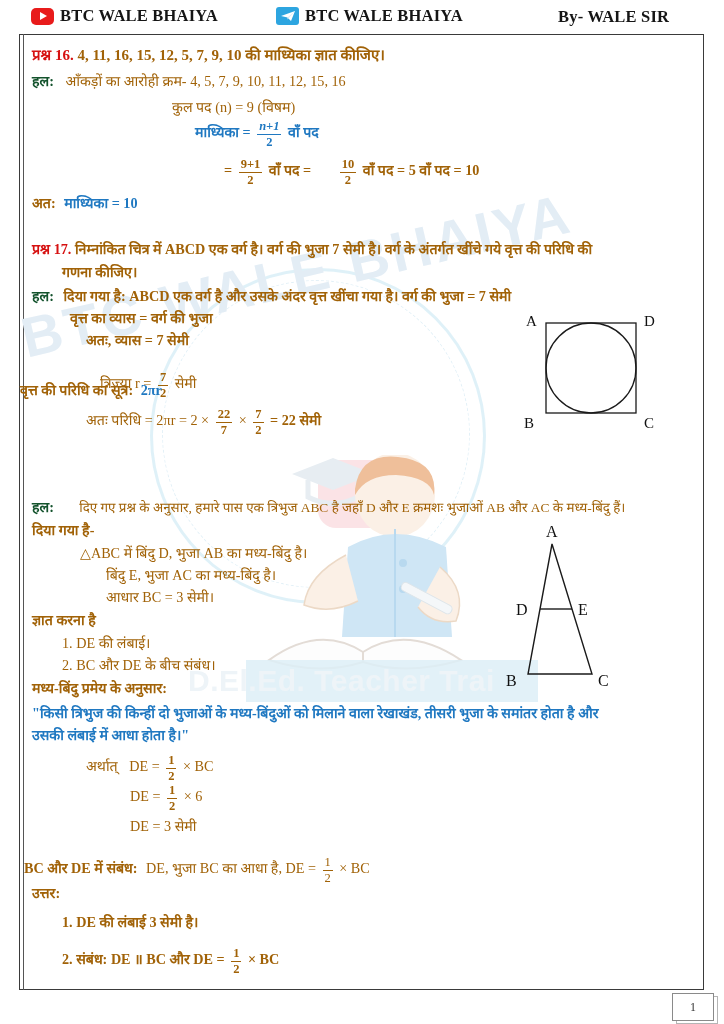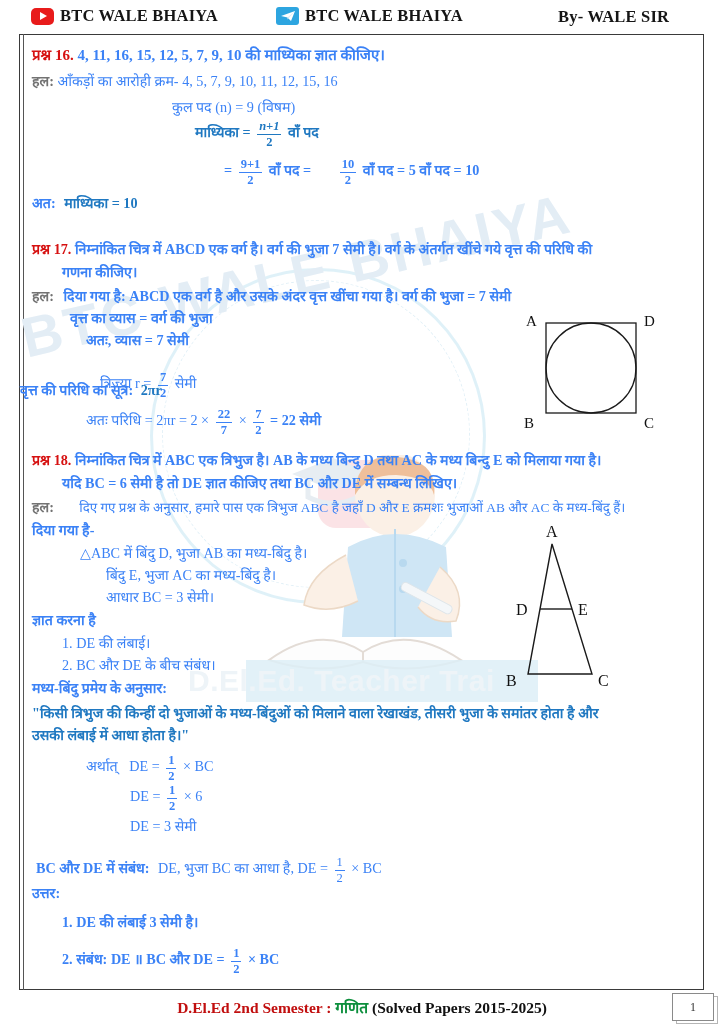--- a/index.html
+++ b/index.html
@@ -83,23 +83,23 @@
   }
   .wm-book{left:265px;top:600px;}
   .wm-strip{
     left:246px;top:660px;width:292px;height:42px;background:#ddeef7;opacity:.85;
   }
 
   
   .content{position:absolute;left:0;top:0;width:724px;height:1024px;}
   .ln{position:absolute;white-space:nowrap;line-height:1;}
   .red{color:#d61111;}
-  .green{color:#737373;}
+  .green{color:#14532d;}
   .blue{color:#1f78c1;}
-  .blk{color:#3b82f6;}
+  .blk{color:#a16207;}
   .b{font-weight:bold;}
   .s15{font-size:15px;}
   .s14{font-size:14.2px;}
   .s13{font-size:13.4px;}
 
   .frac{display:inline-flex;flex-direction:column;align-items:center;
         vertical-align:middle;margin:0 3px;line-height:1;}
   .frac .num{font-size:12.5px;padding:0 2px;}
   .frac .bar{width:100%;height:1.4px;background:currentColor;margin:1px 0;}
   .frac .den{font-size:12.5px;padding:0 2px;}
@@ -190,21 +190,21 @@
 
   <div class="content">
 
     <div class="ln s15 b" style="left:32px;top:48px;">
       <span class="red">प्रश्न 16.</span>
       <span class="blk">4, 11, 16, 15, 12, 5, 7, 9, 10 की माध्यिका ज्ञात कीजिए।</span>
     </div>
 
     <div class="ln s14" style="left:32px;top:74px;">
       <span class="green b">हल:</span>
-      <span class="blk" style="margin-left:0;">आँकड़ों का आरोही क्रम- 4, 5, 7, 9, 10, 11, 12, 15, 16</span>
+      <span class="blk" style="margin-left:8px;">आँकड़ों का आरोही क्रम- 4, 5, 7, 9, 10, 11, 12, 15, 16</span>
     </div>
 
     <div class="ln s14 blk" style="left:172px;top:100px;">कुल पद (n) = 9 (विषम)</div>
 
     <div class="ln s14 b blue" style="left:195px;top:120px;">
       <span>माध्यिका =</span>
       <span class="frac">
         <span class="num" style="font-style:italic;">n+1</span>
         <span class="bar"></span>
         <span class="den">2</span>
@@ -282,25 +282,20 @@
       <svg width="170" height="130" viewBox="0 0 170 130">
         <rect x="38" y="15" width="90" height="90" fill="none" stroke="#1a1a1a" stroke-width="1.3"></rect>
         <circle cx="83" cy="60" r="45" fill="none" stroke="#1a1a1a" stroke-width="1.3"></circle>
         <text x="18" y="18" font-size="15" font-family="Liberation Serif, serif" fill="#111">A</text>
         <text x="136" y="18" font-size="15" font-family="Liberation Serif, serif" fill="#111">D</text>
         <text x="16" y="120" font-size="15" font-family="Liberation Serif, serif" fill="#111">B</text>
         <text x="136" y="120" font-size="15" font-family="Liberation Serif, serif" fill="#111">C</text>
       </svg>
     </div>
 
-    <div class="ln s14 b" style="left:32px;top:453px;">
-      <span class="red">प्रश्न 18.</span>
-      <span class="blk">निम्नांकित चित्र में ABC एक त्रिभुज है। AB के मध्य बिन्दु D तथा AC के मध्य बिन्दु E को मिलाया गया है।</span>
-    </div>
-    <div class="ln s14 b blk" style="left:62px;top:476px;">यदि BC = 6 सेमी है तो DE ज्ञात कीजिए तथा BC और DE में सम्बन्ध लिखिए।</div>
 
     <div class="ln s13" style="left:32px;top:500px;">
       <span class="green b s14">हल:</span>
       <span class="blk" style="margin-left:22px;">दिए गए प्रश्न के अनुसार, हमारे पास एक त्रिभुज ABC है जहाँ D और E क्रमशः भुजाओं AB और AC के मध्य-बिंदु हैं।</span>
     </div>
 
     <div class="ln s14 b blk" style="left:32px;top:523px;">दिया गया है-</div>
     <div class="ln s14 blk" style="left:80px;top:546px;">△ABC में बिंदु D, भुजा AB का मध्य-बिंदु है।</div>
     <div class="ln s14 blk" style="left:106px;top:568px;">बिंदु E, भुजा AC का मध्य-बिंदु है।</div>
     <div class="ln s14 blk" style="left:106px;top:590px;">आधार BC = 3 सेमी।</div>
@@ -331,21 +326,21 @@
         <span class="bar"></span>
         <span class="den">2</span>
       </span>
       <span>× 6</span>
     </div>
 
     <div class="ln s14 blk" style="left:130px;top:819px;">
       <span>DE = 3 सेमी</span>
     </div>
 
-    <div class="ln s14 blk" style="left:36px;top:856px;">
+    <div class="ln s14 blk" style="left:24px;top:856px;">
       <span class="b">BC और DE में संबंध:</span>
       <span style="margin-left:5px;">DE, भुजा BC का आधा है, DE =</span>
       <span class="frac">
         <span class="num">1</span>
         <span class="bar"></span>
         <span class="den">2</span>
       </span>
       <span>× BC</span>
     </div>
 
@@ -369,21 +364,18 @@
         <text x="56" y="15" font-size="16" font-family="Liberation Serif, serif" fill="#111">A</text>
         <text x="26" y="93" font-size="16" font-family="Liberation Serif, serif" fill="#111">D</text>
         <text x="88" y="93" font-size="16" font-family="Liberation Serif, serif" fill="#111">E</text>
         <text x="16" y="164" font-size="16" font-family="Liberation Serif, serif" fill="#111">B</text>
         <text x="108" y="164" font-size="16" font-family="Liberation Serif, serif" fill="#111">C</text>
       </svg>
     </div>
 
   </div>
 
-  <div class="footer">
-    <span class="f-red">D.El.Ed 2nd Semester : </span><span class="f-green">गणित</span><span class="f-blk">  (Solved Papers 2015-2025)</span>
-  </div>
   <div class="pagenum-shadow"></div>
   <div class="pagenum">
     <span>1</span>
   </div>
 
 </div>
 
 </body></html>

